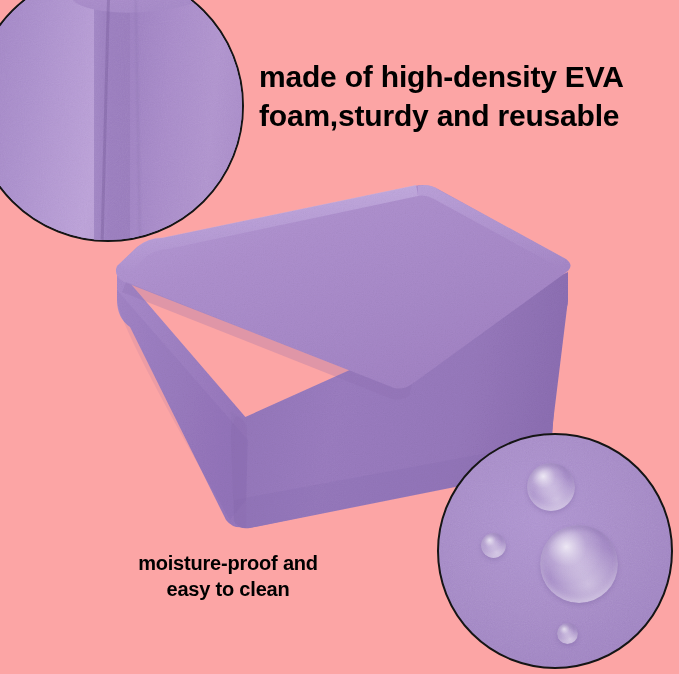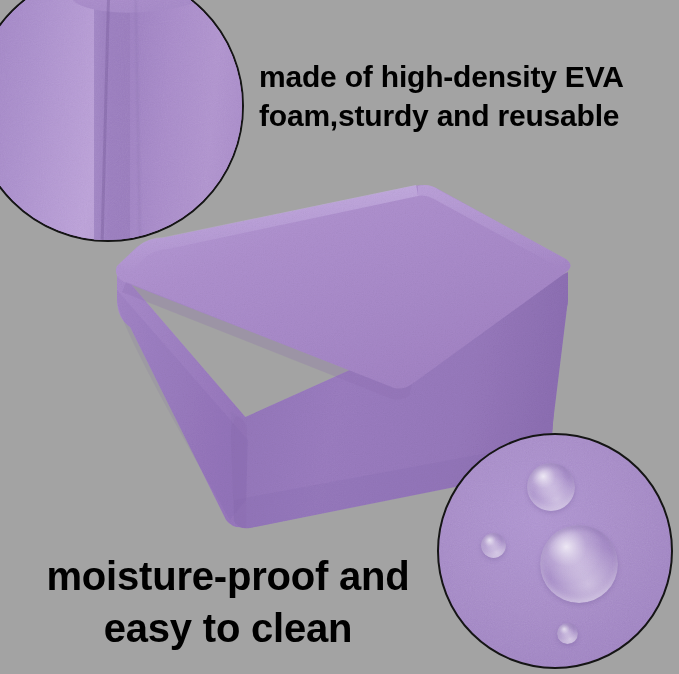--- a/index.html
+++ b/index.html
@@ -8,21 +8,21 @@
     padding: 0;
     background: #ffffff;
   }
   body {
     font-family: "Liberation Sans", sans-serif;
   }
   #stage {
     position: relative;
     width: 679px;
     height: 674px;
-    background: #a3a3a3;
+    background: #fca5a5;
     overflow: hidden;
   }
 
   
   .callout {
     position: absolute;
     border-radius: 50%;
     overflow: hidden;
     border: 2px solid #151515;
     box-sizing: border-box;
@@ -132,21 +132,21 @@
     left: 259px;
     top: 57px;
     width: 420px;
     font-size: 30px;
     text-align: left;
   }
   #caption-bottom {
     left: 38px;
     top: 550px;
     width: 380px;
-    font-size: 40px;
+    font-size: 20px;
     text-align: center;
   }
 </style>
 </head>
 <body>
 
 <div id="stage">
 
   <svg id="yoga-block" viewBox="0 0 679 674" aria-hidden="true">
     <defs>

